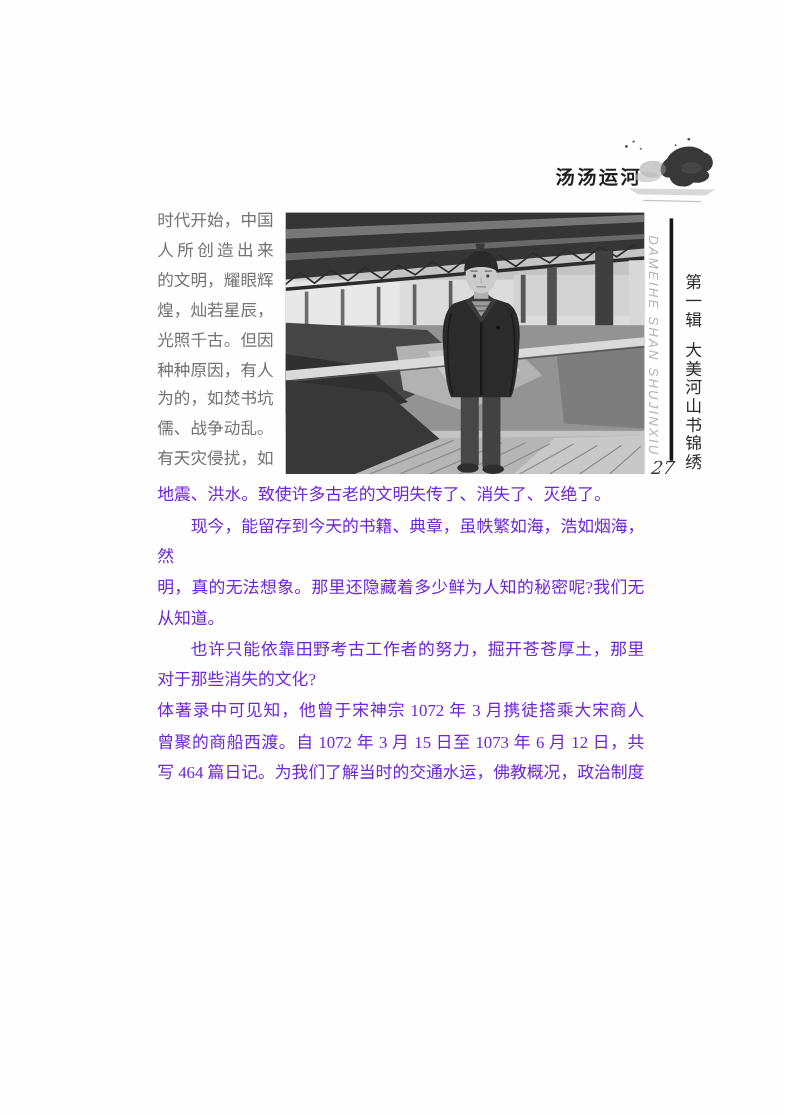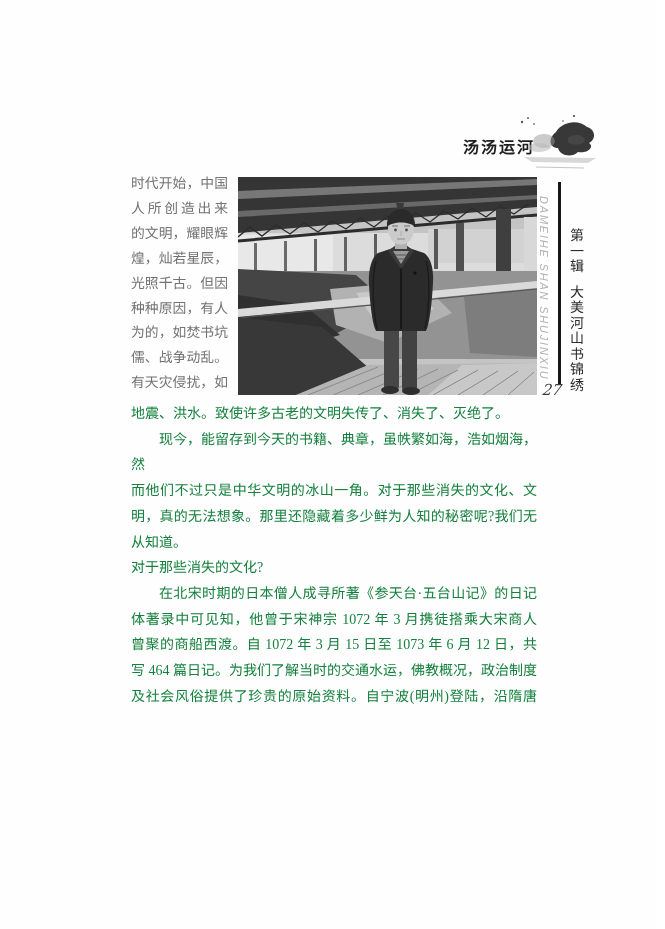--- a/index.html
+++ b/index.html
@@ -26,21 +26,21 @@
   .intro-col .line{text-align:justify;text-align-last:justify;}
   
   .photo{
     position:absolute;left:238px;top:177px;width:299px;height:218px;
     background:#c4c4c4;
   }
   .photo svg{display:block;width:100%;height:100%;}
   
   .body-text{
     position:absolute;left:131px;top:401px;width:406px;
-    font-size:14px;line-height:25.7px;color:#15803d;
+    font-size:14px;line-height:25.7px;color:#6d28d9;
   }
   .body-text .line{text-align:justify;text-align-last:justify;}
   .body-text .line.indent{text-indent:2em;}
   .body-text .line.last{text-align-last:left;}
   
   .side-roman{
     position:absolute;left:538px;top:196px;height:180px;
     writing-mode:vertical-rl;
     font-family:"Liberation Sans","DejaVu Sans",sans-serif;
     font-style:italic;font-size:11px;letter-spacing:1.8px;
@@ -184,29 +184,27 @@
         <line x1="163" y1="54" x2="163" y2="59" stroke="#aeaeae" stroke-width="1"></line>
         <line x1="159" y1="62" x2="167" y2="62" stroke="#8e8e8e" stroke-width="1"></line>
       </g>
     </svg>
   </div>
 
   <div class="body-text">
 
   <div class="line last">地震、洪水。致使许多古老的文明失传了、消失了、灭绝了。</div>
       <div class="line indent">现今，能留存到今天的书籍、典章，虽帙繁如海，浩如烟海，然</div>
-      <div class="line">而他们不过只是中华文明的冰山一角。对于那些消失的文化、文</div>
       <div class="line">明，真的无法想象。那里还隐藏着多少鲜为人知的秘密呢?我们无</div>
       <div class="line last">从知道。</div>
+      <div class="line indent">也许只能依靠田野考古工作者的努力，掘开苍苍厚土，那里</div>
       <div class="line last">对于那些消失的文化?</div>
-      <div class="line indent">在北宋时期的日本僧人成寻所著《参天台·五台山记》的日记</div>
       <div class="line">体著录中可见知，他曾于宋神宗 1072 年 3 月携徒搭乘大宋商人</div>
       <div class="line">曾聚的商船西渡。自 1072 年 3 月 15 日至 1073 年 6 月 12 日，共</div>
       <div class="line">写 464 篇日记。为我们了解当时的交通水运，佛教概况，政治制度</div>
-      <div class="line">及社会风俗提供了珍贵的原始资料。自宁波(明州)登陆，沿隋唐</div>
     </div>
 
   <div class="side-roman">DAMEIHE SHAN SHUJINXIU</div>
 
   <div class="side-rule"></div>
 
   <div class="side-chinese">
     <span>第一辑</span><span class="gap">​</span><span>大美河山书锦绣</span>
   </div>
 

